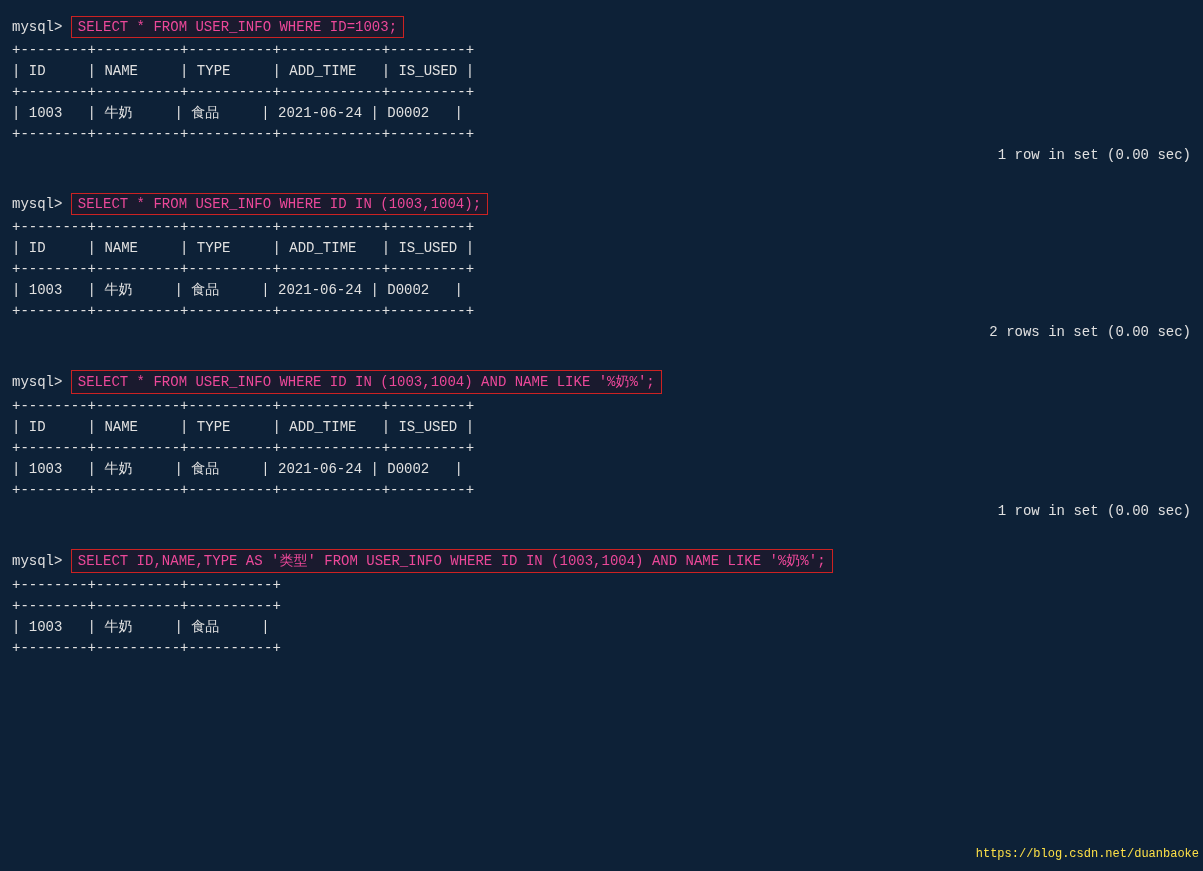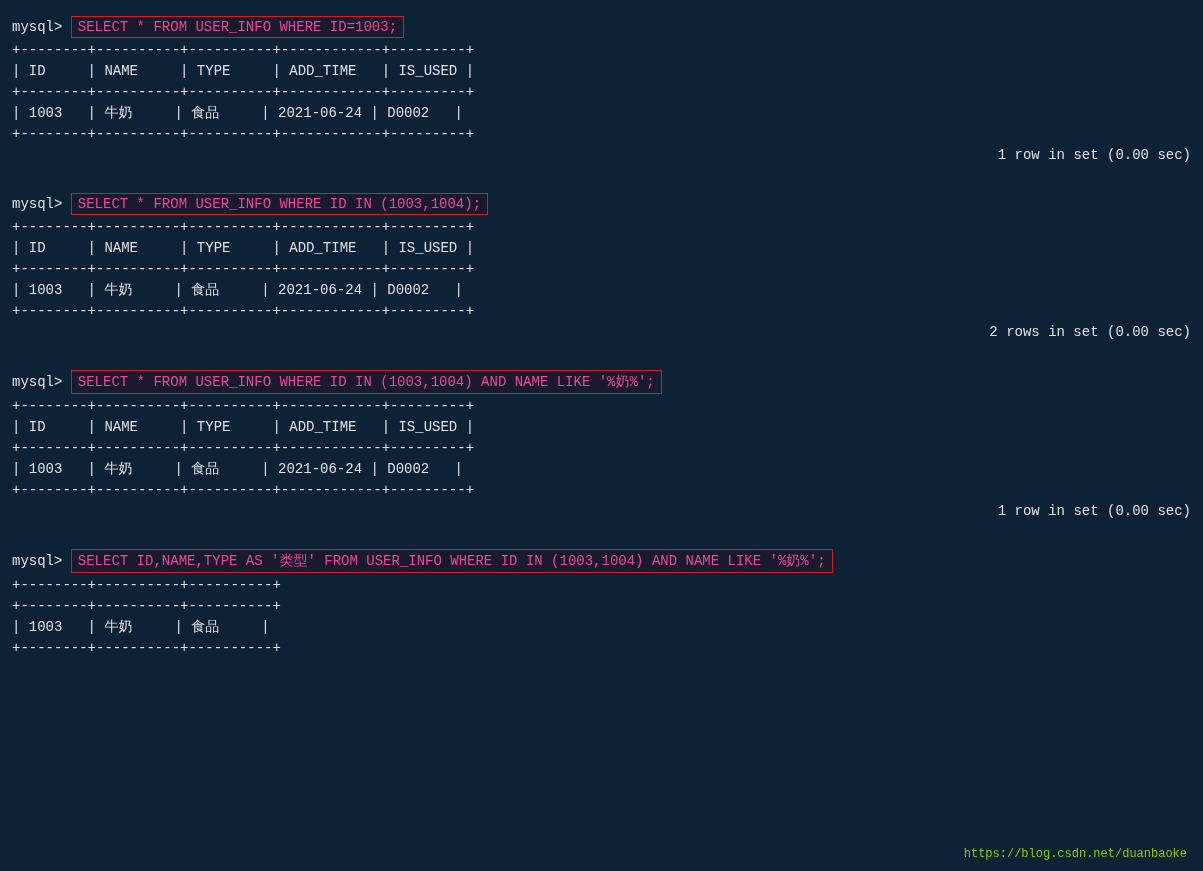--- a/index.html
+++ b/index.html
@@ -42,22 +42,22 @@
     .result-line {
       color: #e0e0e0;
       white-space: pre;
       margin-top: 2px;
       margin-bottom: 4px;
       text-align: right;
     }
     .watermark {
       position: absolute;
       bottom: 10px;
-      right: 16px;
-      color: #84cc16;
+      right: 4px;
+      color: #fde047;
       font-size: 12px;
     }
     .block-gap {
       height: 14px;
     }
   </style>
 </head>
 <body>
 
 <div id="terminal">

